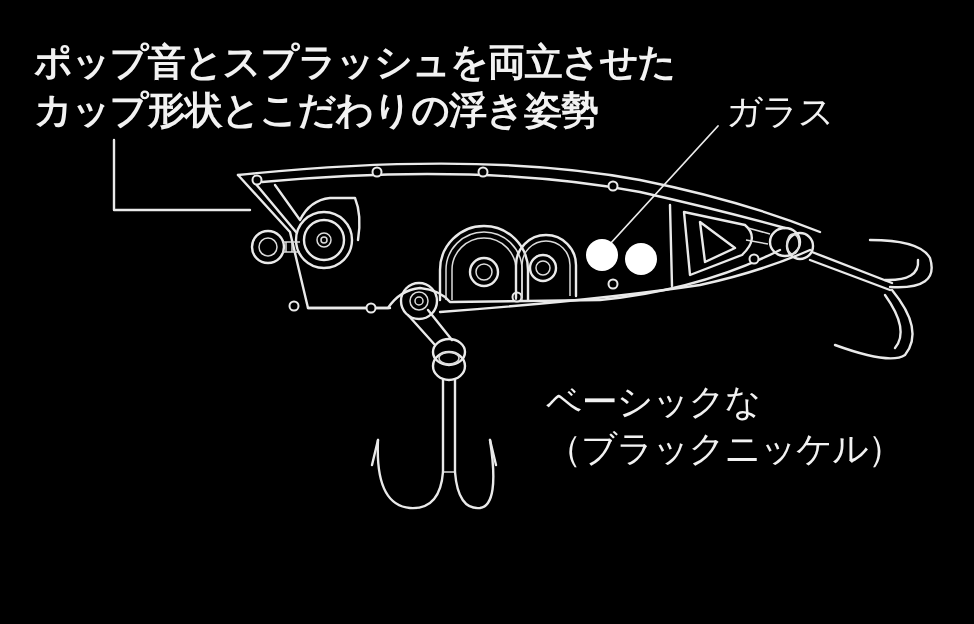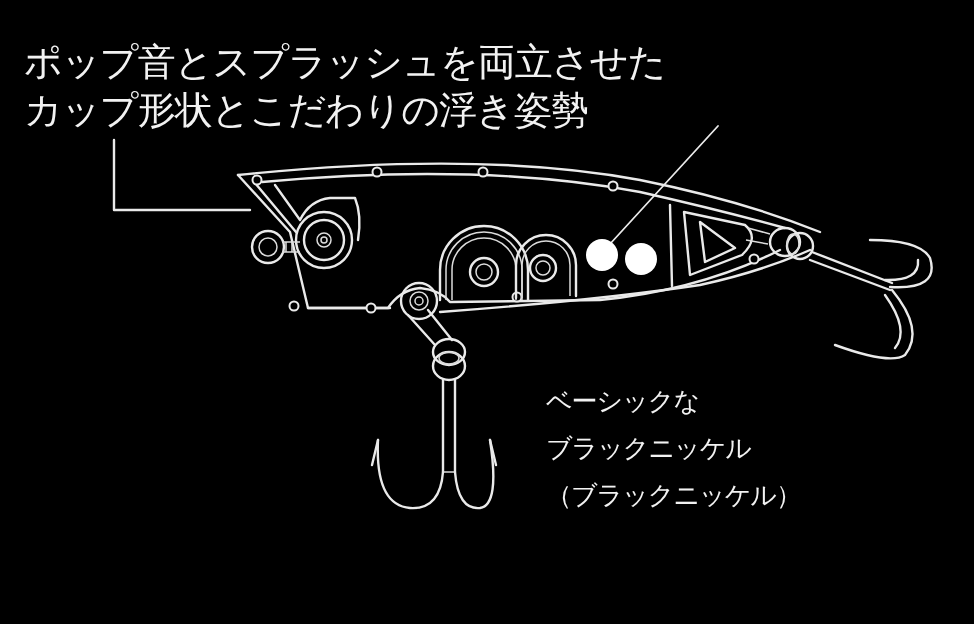--- a/index.html
+++ b/index.html
@@ -1,22 +1,22 @@
 <!DOCTYPE html>
 <html><head>
 <meta charset="utf-8">
 <style>
   html, body { margin:0; padding:0; background:#000; }
   body { width:974px; height:624px; position:relative; overflow:hidden; font-family:"DejaVu Sans", sans-serif; color:#f2f2f2; }
   .label { position:absolute; white-space:nowrap; color:#f2f2f2; font-size:38px; line-height:48px; letter-spacing:-1px; }
   .label div { height:48px; }
-  #lbl-cup { left:24px; top:38px; }
+  #lbl-cup { left:34px; top:38px;font-weight:bold; }
   #lbl-rattle { left:726px; top:90px; font-size:36px; line-height:44px; }
   #lbl-rattle div { height:44px; }
-  #lbl-hook { left:546px; top:378px; font-size:26px; line-height:47px; }
+  #lbl-hook { left:546px; top:378px; font-size:36px; line-height:47px; }
   #lbl-hook div { height:47px; }
   svg { position:absolute; left:0; top:0; }
   .ln { fill:none; stroke:#eaeaea; stroke-width:2.4; stroke-linecap:round; stroke-linejoin:round; }
   .thin { fill:none; stroke:#dcdcdc; stroke-width:1.5; }
   .dot { fill:#000; stroke:#eaeaea; stroke-width:2; }
   .ball { fill:#ffffff; }
 </style>
 </head>
 <body>
 
@@ -111,19 +111,19 @@
     <path class="ln" d="M378,440 L372,465 M490,440 L496,465"></path>
   </g>
 </svg>
 
 <div class="label" id="lbl-cup">
   <div>ポップ音とスプラッシュを両立させた</div>
   <div>カップ形状とこだわりの浮き姿勢</div>
 </div>
 
 <div class="label" id="lbl-rattle">
+  <div>ガラス</div>
 </div>
 
 <div class="label" id="lbl-hook">
   <div>ベーシックな</div>
-  <div>ブラックニッケル</div>
   <div>（ブラックニッケル）</div>
 </div>
 
 </body></html>

